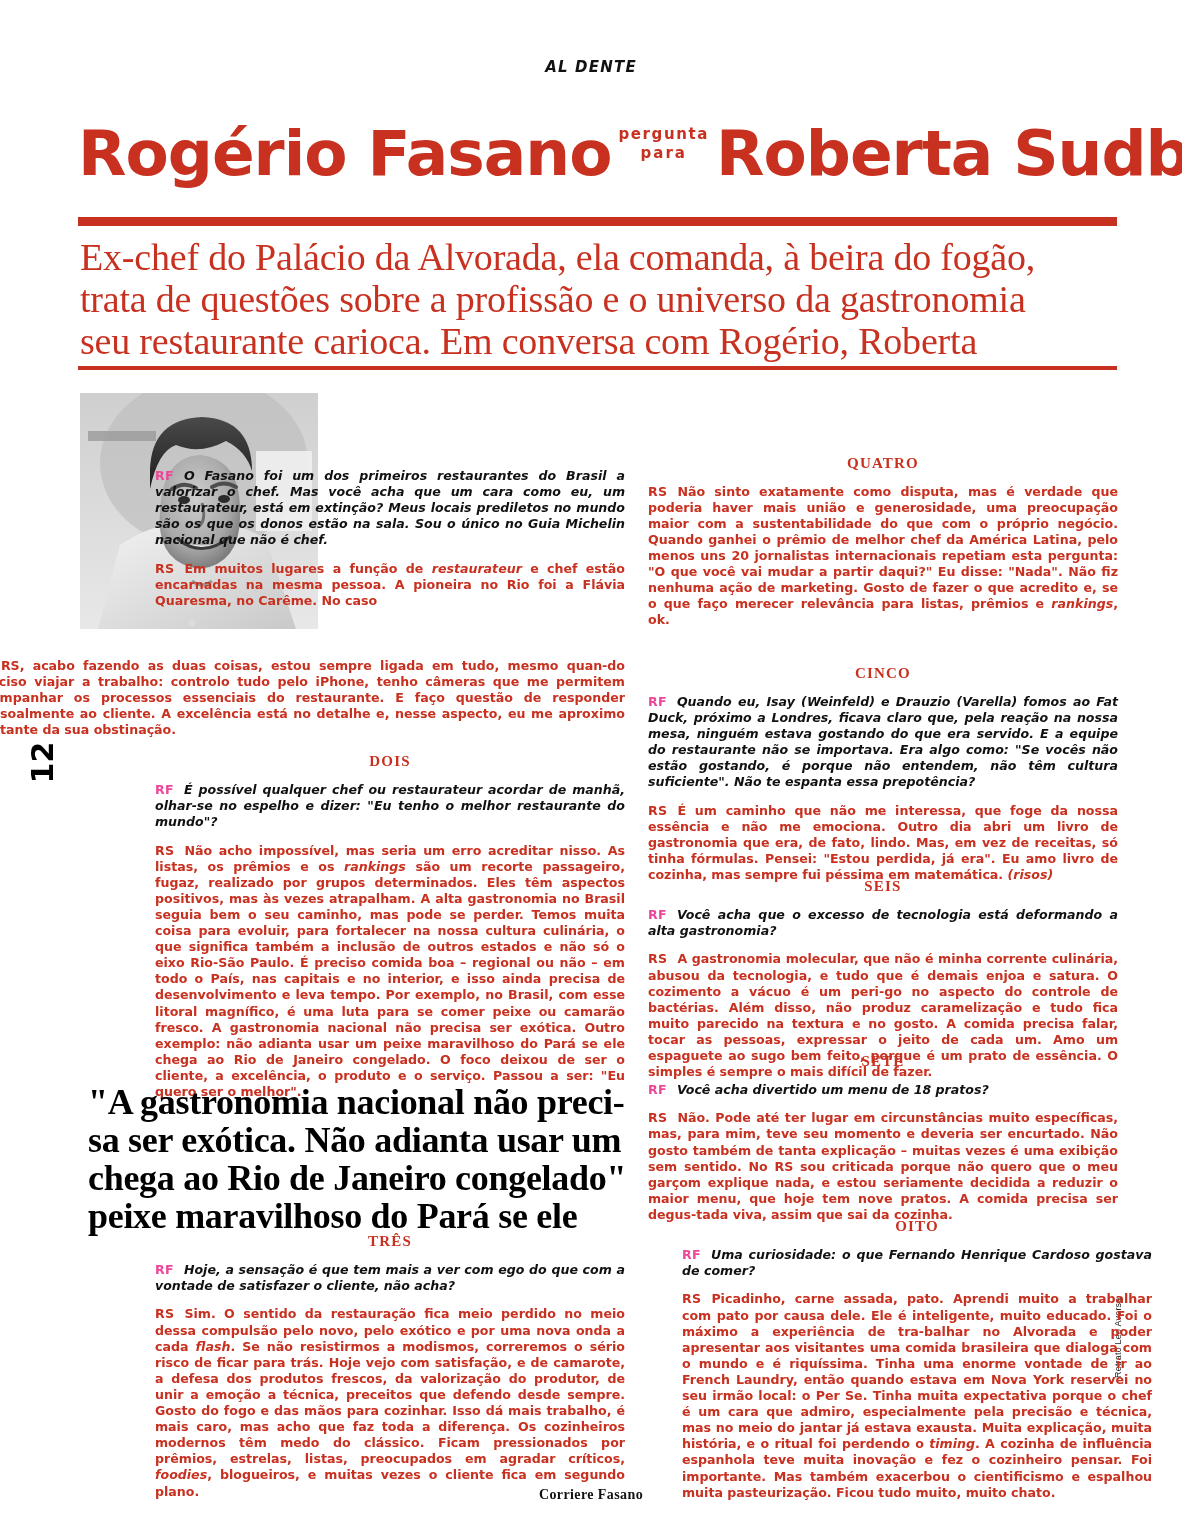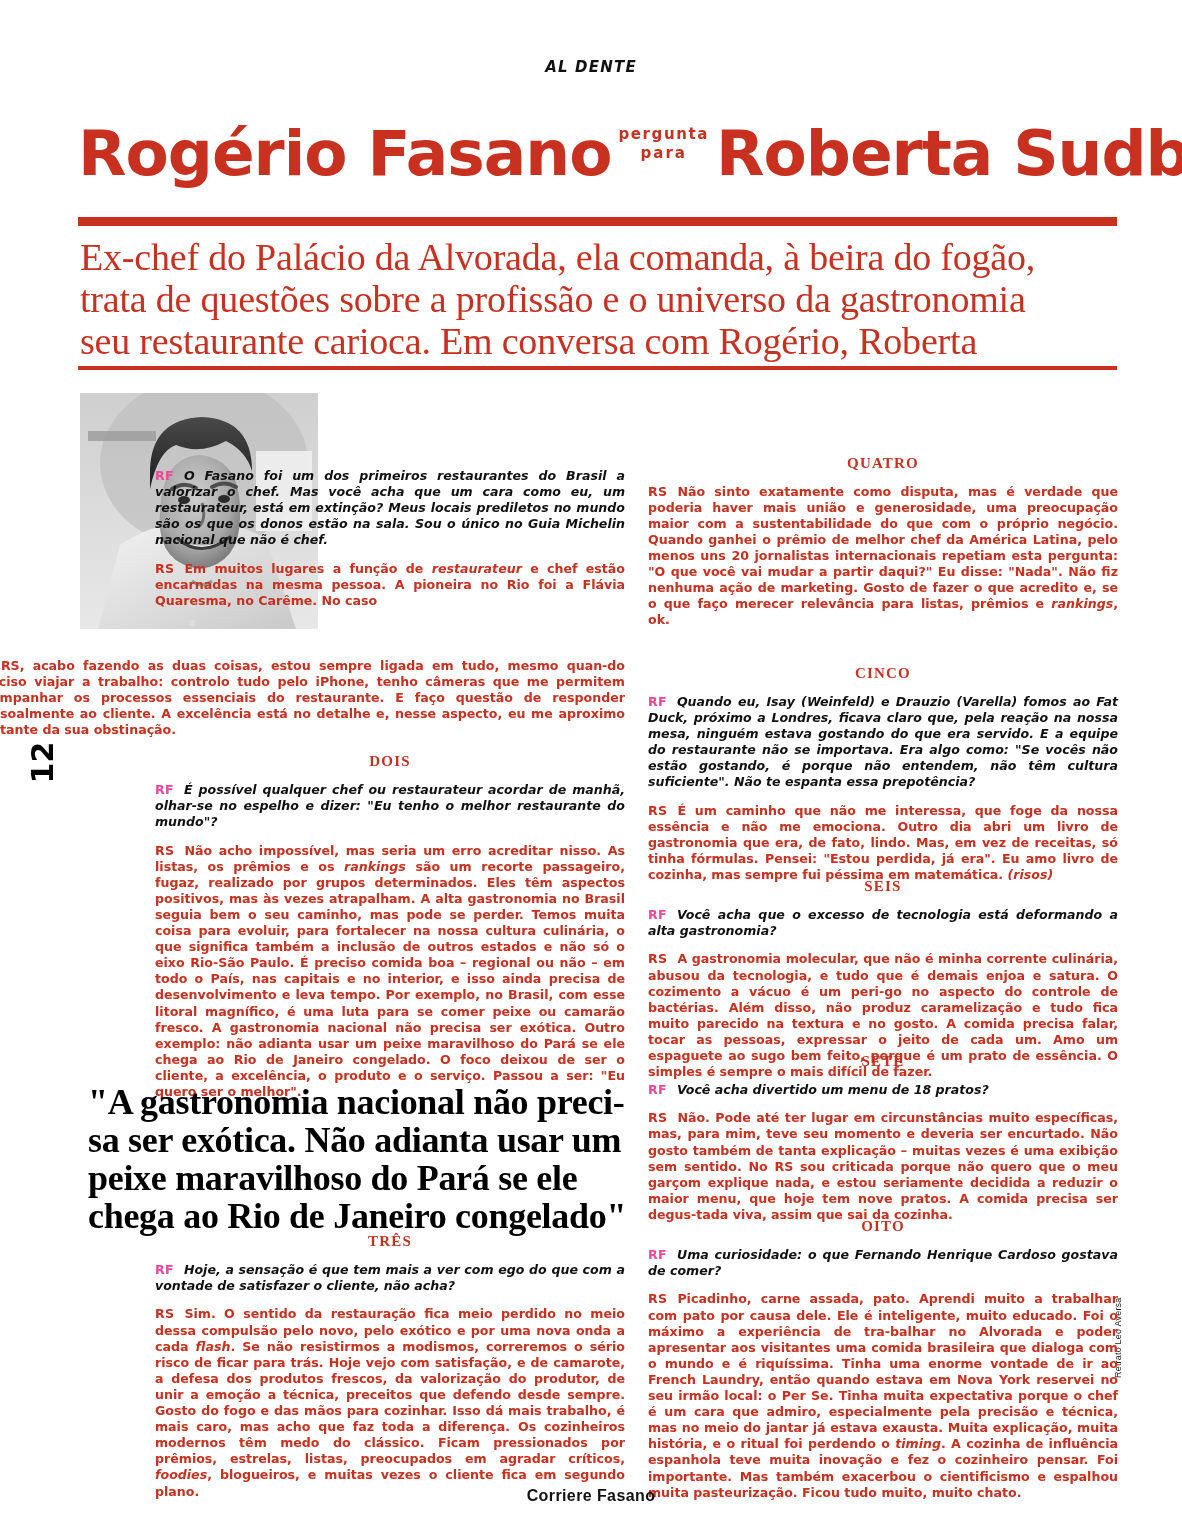--- a/index.html
+++ b/index.html
@@ -193,23 +193,23 @@
   }
   .pullquote .pl { display: block; white-space: nowrap; }
 
   
   .footer {
     position: absolute;
     left: 0;
     top: 1487px;
     width: 1182px;
     text-align: center;
-    font-family: Liberation Sans, sans-serif;
-    font-weight: bold;
-    font-size: 16px;
+    font-family: Liberation Serif, serif;
+    font-weight: bold;
+    font-size: 14px;
     color: #111;
     letter-spacing: 0.4px;
   }
 </style>
 </head>
 <body>
 
 <div id="page">
 
   <div class="kicker">AL DENTE</div>
@@ -288,22 +288,22 @@
 
   <div class="col" style="left:155px; top:753px; width:470px;">
     <div class="secnum">DOIS</div>
     <p class="q"><span class="lbl">RF</span><span>É possível qualquer chef ou restaurateur acordar de manhã, olhar-se no espelho e dizer: "Eu tenho o melhor restaurante do mundo"?</span></p>
     <p class="a"><span class="lbl">RS</span><span>Não acho impossível, mas seria um erro acreditar nisso. As listas, os prêmios e os </span><em>rankings</em><span> são um recorte passageiro, fugaz, realizado por grupos determinados. Eles têm aspectos positivos, mas às vezes atrapalham. A alta gastronomia no Brasil seguia bem o seu caminho, mas pode se perder. Temos muita coisa para evoluir, para fortalecer na nossa cultura culinária, o que significa também a inclusão de outros estados e não só o eixo Rio-São Paulo. É preciso comida boa – regional ou não – em todo o País, nas capitais e no interior, e isso ainda precisa de desenvolvimento e leva tempo. Por exemplo, no Brasil, com esse litoral magnífico, é uma luta para se comer peixe ou camarão fresco. A gastronomia nacional não precisa ser exótica. Outro exemplo: não adianta usar um peixe maravilhoso do Pará se ele chega ao Rio de Janeiro congelado. O foco deixou de ser o cliente, a excelência, o produto e o  serviço. Passou a ser: "Eu quero ser o melhor".</span></p>
   </div>
 
   <div class="pullquote">
     <span class="pl">"A gastronomia nacional não preci-</span>
     <span class="pl">sa ser exótica. Não adianta usar um</span>
+    <span class="pl">chega ao Rio de Janeiro congelado"</span>
     <span class="pl">peixe maravilhoso do Pará se ele</span>
-    <span class="pl">chega ao Rio de Janeiro congelado"</span>
   </div>
 
   <div class="col" style="left:155px; top:1233px; width:470px;">
     <div class="secnum">TRÊS</div>
     <p class="q"><span class="lbl">RF</span><span>Hoje, a sensação é que tem mais a ver com ego do que com a vontade de satisfazer o cliente, não acha?</span></p>
     <p class="a"><span class="lbl">RS</span><span>Sim. O sentido da restauração fica meio perdido no meio dessa compulsão pelo novo, pelo exótico e por uma nova onda a cada </span><em>flash</em><span>. Se não resistirmos a modismos, correremos o sério risco de ficar para trás. Hoje vejo com satisfação, e de camarote, a defesa dos produtos frescos, da valorização do produtor, de unir a emoção a técnica, preceitos que defendo desde sempre. Gosto do fogo e das mãos para cozinhar. Isso dá mais trabalho, é mais caro, mas acho que faz toda a diferença. Os cozinheiros modernos têm medo do clássico. Ficam pressionados por prêmios, estrelas, listas, preocupados em agradar críticos, </span><em>foodies</em><span>, blogueiros, e muitas vezes o cliente fica em segundo plano.</span></p>
   </div>
 
   <div class="col" style="left:648px; top:455px; width:470px;">
     <div class="secnum">QUATRO</div>
@@ -321,21 +321,21 @@
     <p class="q"><span class="lbl">RF</span><span>Você acha que o excesso de tecnologia está deformando a alta gastronomia?</span></p>
     <p class="a"><span class="lbl">RS</span><span>A gastronomia molecular, que não é minha corrente culinária, abusou da tecnologia, e tudo que é demais enjoa e satura. O cozimento a vácuo é um peri-go no aspecto do controle de bactérias. Além disso, não produz caramelização e tudo fica muito parecido na textura e no gosto. A comida precisa falar, tocar as pessoas, expressar o jeito de cada um. Amo um espaguete ao sugo bem feito, porque é um prato de essência. O simples é sempre o mais difícil de fazer.</span></p>
   </div>
 
   <div class="col" style="left:648px; top:1053px; width:470px;">
     <div class="secnum">SETE</div>
     <p class="q"><span class="lbl">RF</span><span>Você acha divertido um menu de 18 pratos?</span></p>
     <p class="a"><span class="lbl">RS</span><span>Não. Pode até ter lugar em circunstâncias muito específicas, mas, para mim, teve seu momento e deveria ser encurtado. Não gosto também de tanta explicação – muitas vezes é uma exibição sem sentido. No RS sou criticada porque não quero que o meu garçom explique nada, e estou seriamente decidida a reduzir o maior menu, que hoje tem nove pratos. A comida precisa ser degus-tada viva, assim que sai da cozinha.</span></p>
   </div>
 
-  <div class="col" style="left:648px; top:1218px; width:470px;">
+  <div class="col" style="left:682px; top:1218px; width:470px;">
     <div class="secnum">OITO</div>
     <p class="q"><span class="lbl">RF</span><span>Uma curiosidade: o que Fernando Henrique Cardoso gostava de comer?</span></p>
     <p class="a"><span class="lbl">RS</span><span>Picadinho, carne assada, pato. Aprendi muito a trabalhar com pato por causa dele. Ele é inteligente, muito educado. Foi o máximo a experiência de tra-balhar no Alvorada e poder apresentar aos visitantes uma comida brasileira que dialoga com o mundo e é riquíssima. Tinha uma enorme vontade de ir ao French Laundry, então quando estava em Nova York reservei no seu irmão local: o Per Se. Tinha muita expectativa porque o chef é um cara que admiro, especialmente pela precisão e técnica, mas no meio do jantar já estava  exausta. Muita explicação, muita história, e o ritual foi perdendo o </span><em>timing</em><span>. A cozinha de influência espanhola teve muita inovação e fez o cozinheiro pensar. Foi importante. Mas também exacerbou o cientificismo e espalhou muita pasteurização. Ficou tudo muito, muito chato.</span></p>
   </div>
 
   <div class="footer">Corriere Fasano</div>
 
 </div>
 
 </body></html>

